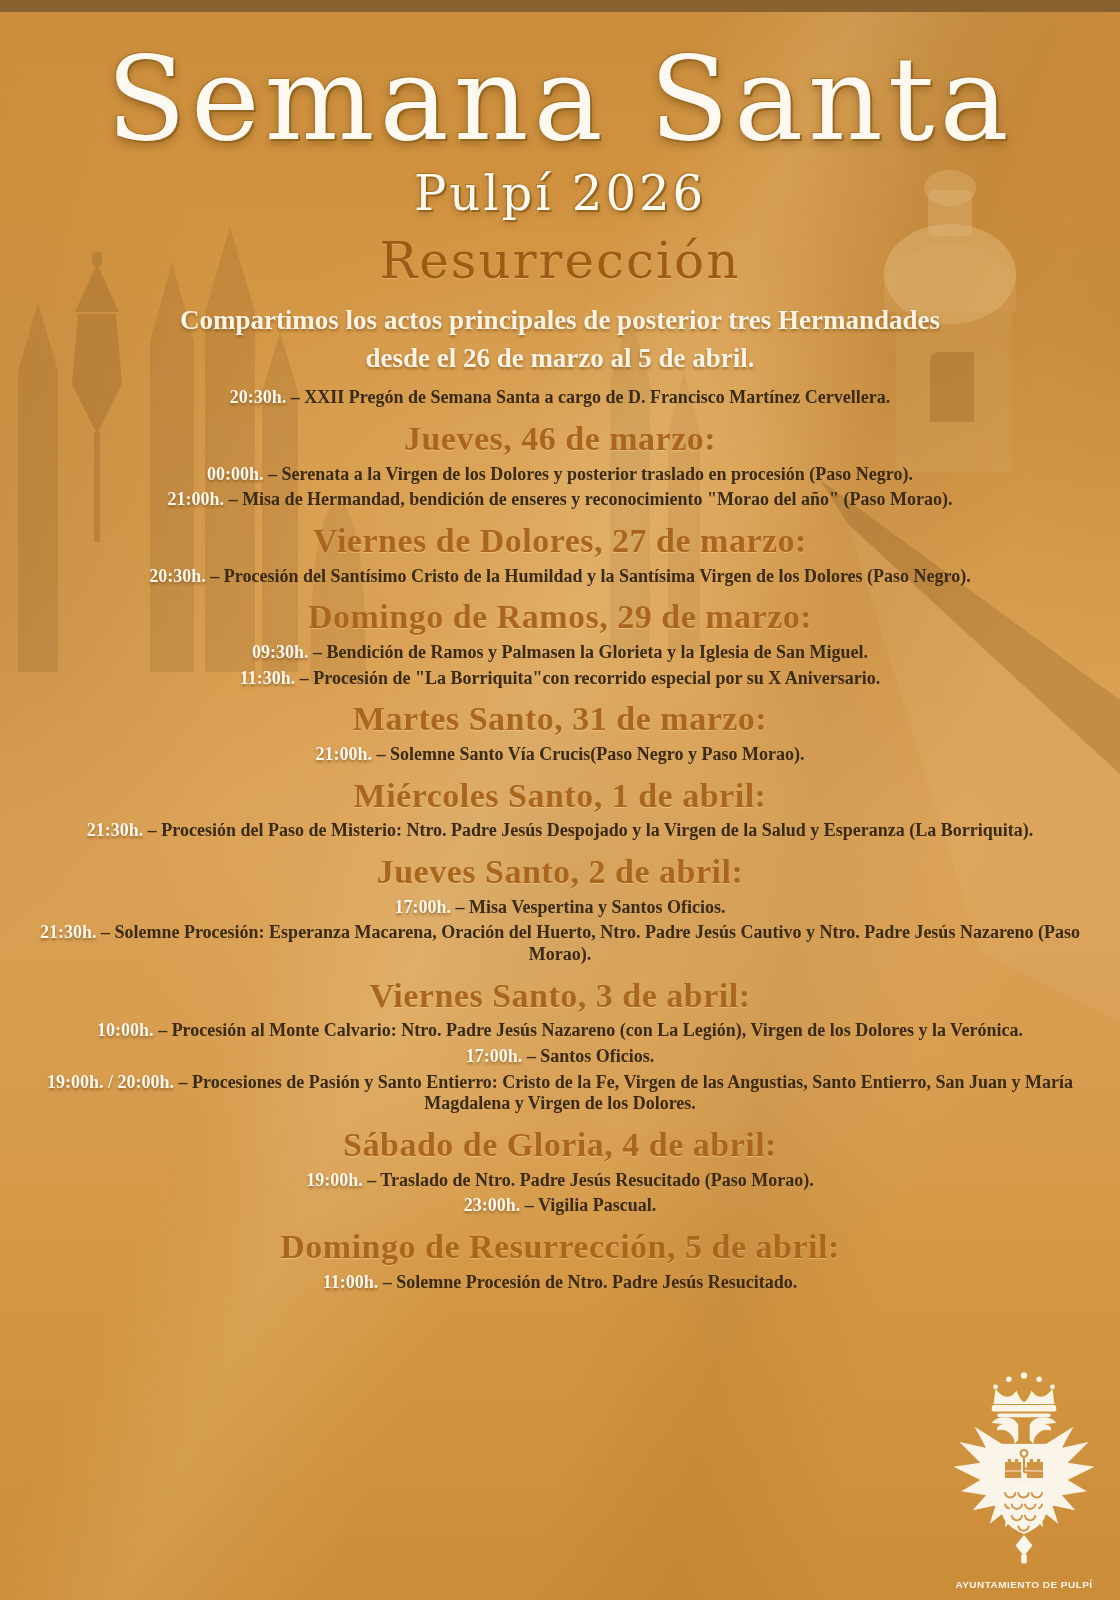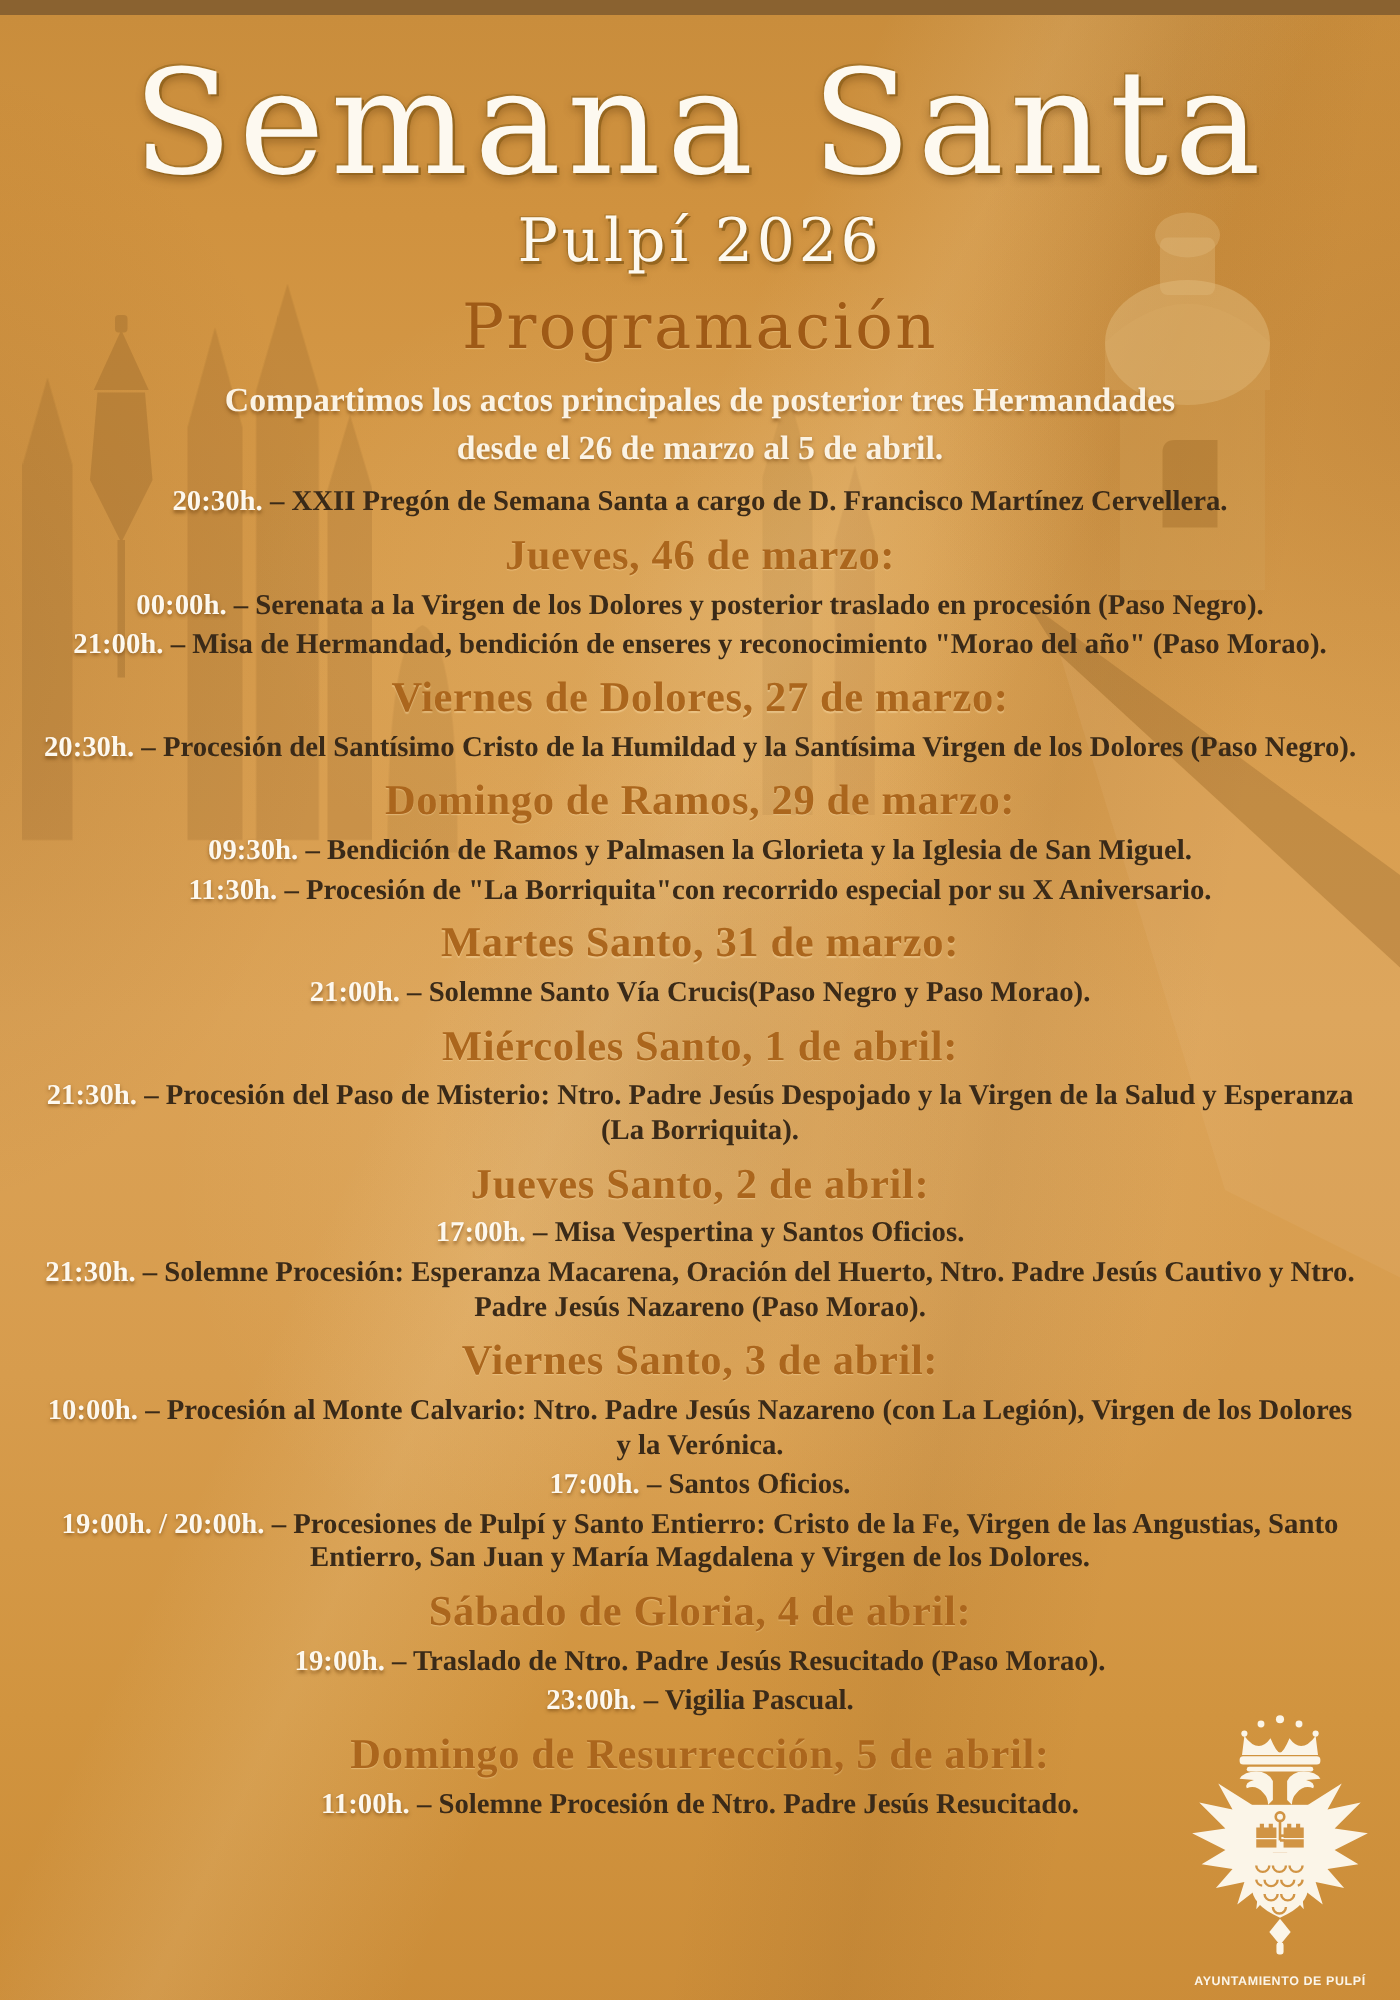--- a/index.html
+++ b/index.html
@@ -45,21 +45,21 @@
     text-shadow:0 2px 3px rgba(110,64,15,0.55);
   }
   .sec{margin-top:10px;}
   .sec h2{
     margin:0 0 2px;font-size:34px;line-height:1.2;font-weight:bold;
     color:#ab661d;letter-spacing:0.5px;
     text-shadow:0 1px 1px rgba(255,232,185,0.4);
   }
   .ev{
     margin:4px auto;max-width:1056px;
-    font-size:23px;line-height:1.2;font-weight:bold;color:#3a2a18;
+    font-size:18px;line-height:1.2;font-weight:bold;color:#3a2a18;
   }
   .ev .t{color:#fdf8ee;text-shadow:0 2px 3px rgba(105,62,14,0.6);}
   .crest{position:absolute;right:20px;bottom:14px;width:152px;height:238px;z-index:3;opacity:0.96;}
 </style>
 </head>
 <body>
 
 <div class="poster">
 
   <svg class="bg-art" viewBox="0 0 1120 1600" aria-hidden="true">
@@ -86,21 +86,21 @@
       <rect x="896" y="300" width="116" height="160" fill="#d5a55e" opacity="0.28"></rect>
       <path d="M930,340 h44 v70 h-44 v-60 q0,-10 10,-10 Z" fill="#96611f" opacity="0.35"></path>
       <polygon points="820,468 1120,688 1120,762 848,512" fill="#6b4316" opacity="0.2"></polygon>
       <polygon points="848,512 1120,762 1120,1010 980,940" fill="#ecc896" opacity="0.12"></polygon>
     </g>
   </svg>
 
   <div class="content">
     <h1 class="title">Semana Santa</h1>
     <div class="subtitle">Pulpí 2026</div>
-    <div class="prog">Programación</div>
+    <div class="prog">Resurrección</div>
     <div class="intro">
       <span>Compartimos los actos principales de posterior tres Hermandades</span><br>
       <span>desde el 26 de marzo al 5 de abril.</span>
     </div>
 
     <section class="sec">
       <p class="ev"><span class="t">20:30h.</span> <span class="d">– XXII Pregón de Semana Santa a cargo de D. Francisco Martínez Cervellera.</span></p>
     </section>
 
     <section class="sec">
@@ -133,21 +133,21 @@
     <section class="sec">
       <h2>Jueves Santo, 2 de abril:</h2>
       <p class="ev"><span class="t">17:00h.</span> <span class="d">– Misa Vespertina y Santos Oficios.</span></p>
       <p class="ev"><span class="t">21:30h.</span> <span class="d">– Solemne Procesión: Esperanza Macarena, Oración del Huerto, Ntro. Padre Jesús Cautivo y Ntro. Padre Jesús Nazareno (Paso Morao).</span></p>
     </section>
 
     <section class="sec">
       <h2>Viernes Santo, 3 de abril:</h2>
       <p class="ev"><span class="t">10:00h.</span> <span class="d">– Procesión al Monte Calvario: Ntro. Padre Jesús Nazareno (con La Legión), Virgen de los Dolores y la Verónica.</span></p>
       <p class="ev"><span class="t">17:00h.</span> <span class="d">– Santos Oficios.</span></p>
-      <p class="ev"><span class="t">19:00h. / 20:00h.</span> <span class="d">– Procesiones de Pulpí y Santo Entierro: Cristo de la Fe, Virgen de las Angustias, Santo Entierro, San Juan y María Magdalena y Virgen de los Dolores.</span></p>
+      <p class="ev"><span class="t">19:00h. / 20:00h.</span> <span class="d">– Procesiones de Pasión y Santo Entierro: Cristo de la Fe, Virgen de las Angustias, Santo Entierro, San Juan y María Magdalena y Virgen de los Dolores.</span></p>
     </section>
 
     <section class="sec">
       <h2>Sábado de Gloria, 4 de abril:</h2>
       <p class="ev"><span class="t">19:00h.</span> <span class="d">– Traslado de Ntro. Padre Jesús Resucitado (Paso Morao).</span></p>
       <p class="ev"><span class="t">23:00h.</span> <span class="d">– Vigilia Pascual.</span></p>
     </section>
 
     <section class="sec">
       <h2>Domingo de Resurrección, 5 de abril:</h2>

